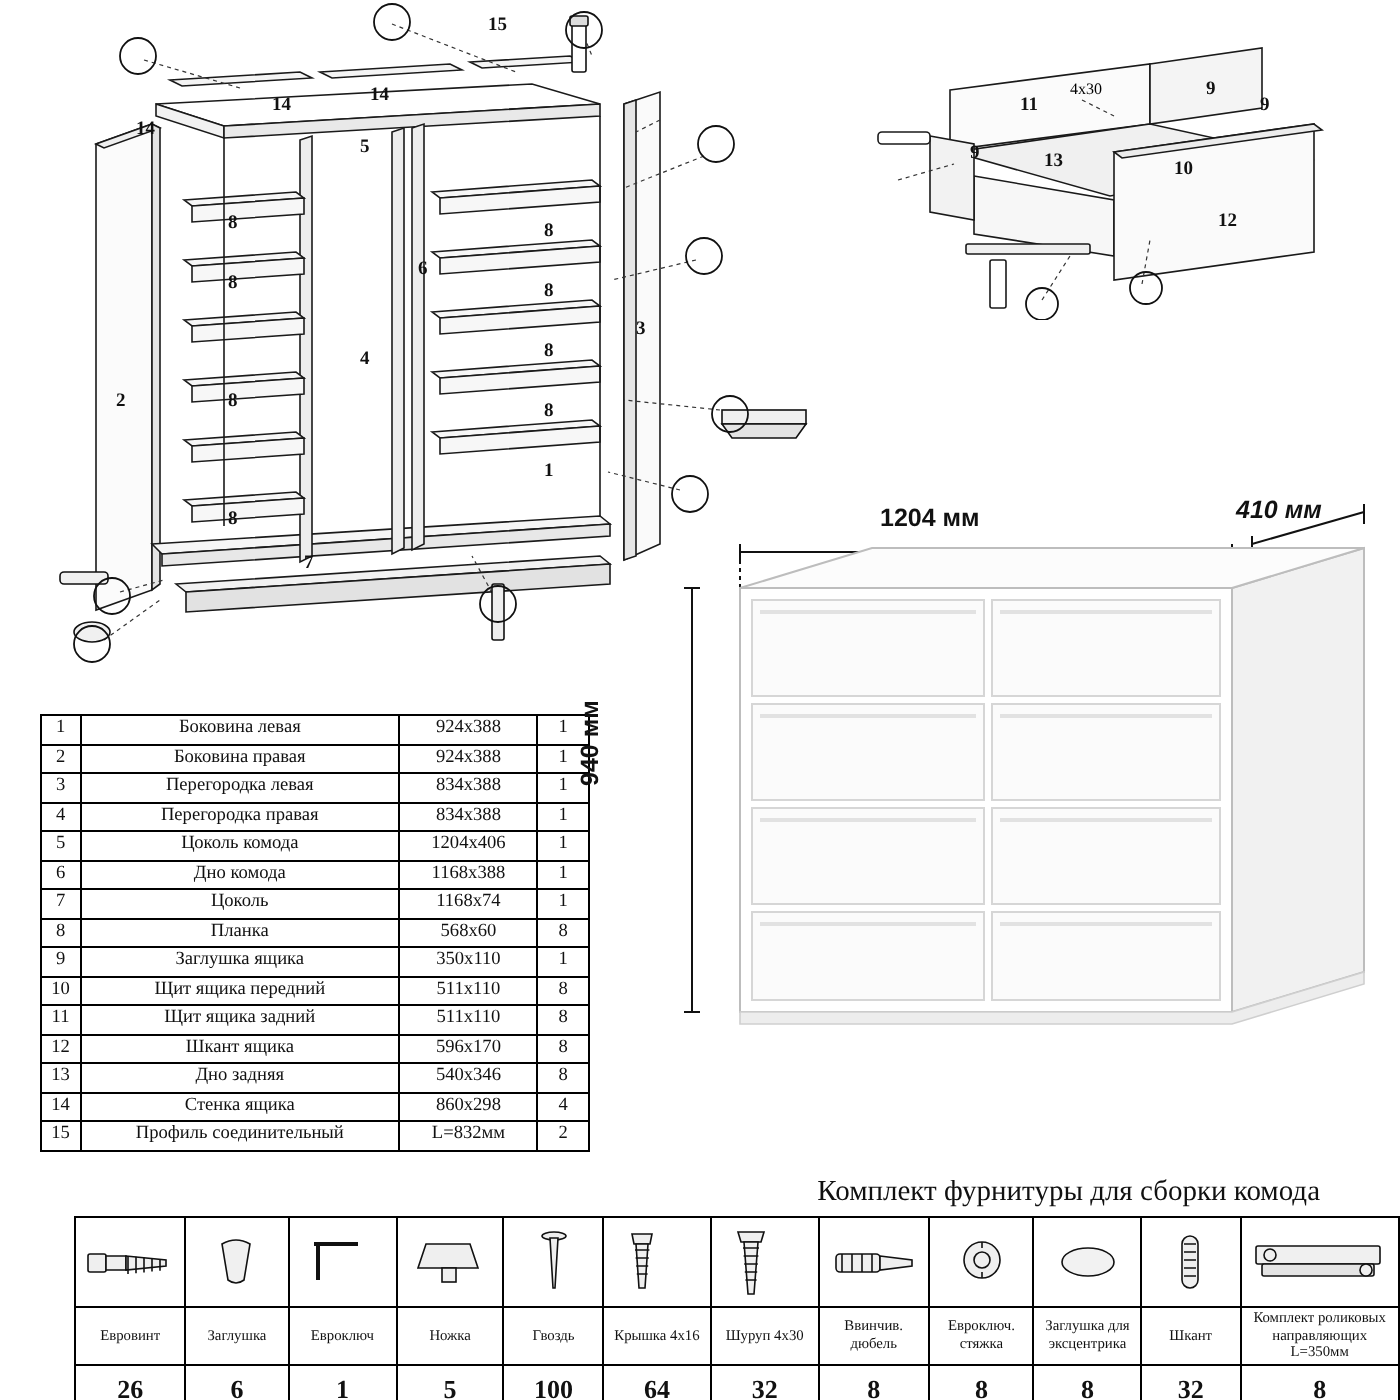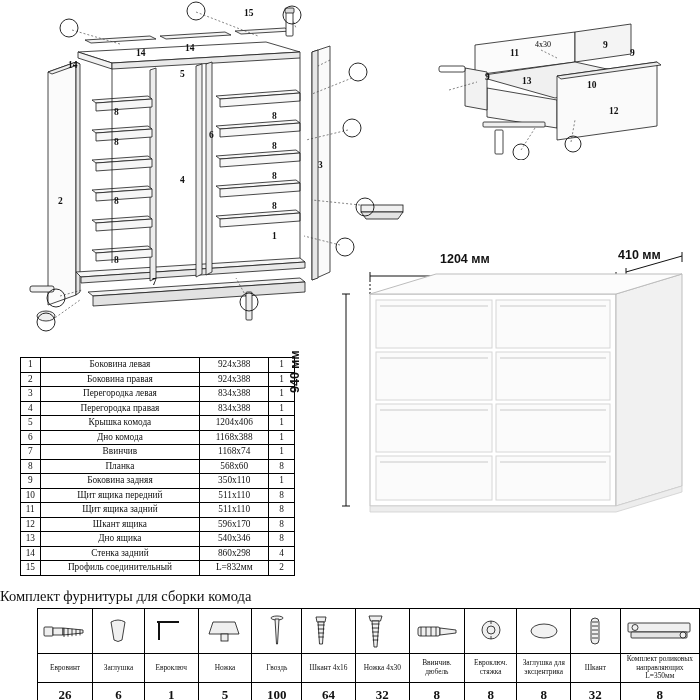--- a/index.html
+++ b/index.html
@@ -18,21 +18,21 @@
   #parts-table td.c0{width:14px;text-align:center;}
   #parts-table td.c1{width:150px;text-align:center;}
   #parts-table td.c2{width:62px;text-align:center;}
   #parts-table td.c3{width:20px;text-align:center;}
 
   
   #render{position:absolute;left:310px;top:248px;width:390px;height:295px;}
   .dimtxt{position:absolute;font-family:"Liberation Sans",sans-serif;font-weight:bold;font-size:12.5px;}
 
   
-  #fittings-title{position:absolute;left:0;top:588px;width:660px;text-align:left;font-size:14.5px;font-family:"Liberation Serif",serif;}
+  #fittings-title{position:absolute;left:0;top:588px;width:660px;text-align:right;font-size:14.5px;font-family:"Liberation Serif",serif;}
   #fit-table{position:absolute;left:37px;top:608px;border-collapse:collapse;font-size:7.4px;font-family:"Liberation Serif",serif;}
   #fit-table td{border:1px solid #000;text-align:center;vertical-align:middle;}
   #fit-table tr.icons td{height:42px;}
   #fit-table tr.names td{height:20px;line-height:8.5px;padding:1px;}
   #fit-table tr.counts td{height:22px;font-size:13px;font-weight:bold;}
   .fw{width:54px;margin-top:28px;}
   .fw-last{width:78px;margin-left:40px;}
   svg{display:block;}
 </style>
 </head>
@@ -230,45 +230,45 @@
           <td class="c3">1</td>
         </tr>
         <tr>
           <td class="c0">4</td>
           <td class="c1">Перегородка правая</td>
           <td class="c2">834х388</td>
           <td class="c3">1</td>
         </tr>
         <tr>
           <td class="c0">5</td>
-          <td class="c1">Крышка комода</td>
+          <td class="c1">Цоколь комода</td>
           <td class="c2">1204х406</td>
           <td class="c3">1</td>
         </tr>
         <tr>
           <td class="c0">6</td>
           <td class="c1">Дно комода</td>
           <td class="c2">1168х388</td>
           <td class="c3">1</td>
         </tr>
         <tr>
           <td class="c0">7</td>
-          <td class="c1">Ввинчив</td>
+          <td class="c1">Цоколь</td>
           <td class="c2">1168х74</td>
           <td class="c3">1</td>
         </tr>
         <tr>
           <td class="c0">8</td>
           <td class="c1">Планка</td>
           <td class="c2">568х60</td>
           <td class="c3">8</td>
         </tr>
         <tr>
           <td class="c0">9</td>
-          <td class="c1">Боковина задняя</td>
+          <td class="c1">Заглушка ящика</td>
           <td class="c2">350х110</td>
           <td class="c3">1</td>
         </tr>
         <tr>
           <td class="c0">10</td>
           <td class="c1">Щит ящика передний</td>
           <td class="c2">511х110</td>
           <td class="c3">8</td>
         </tr>
         <tr>
@@ -278,27 +278,27 @@
           <td class="c3">8</td>
         </tr>
         <tr>
           <td class="c0">12</td>
           <td class="c1">Шкант ящика</td>
           <td class="c2">596х170</td>
           <td class="c3">8</td>
         </tr>
         <tr>
           <td class="c0">13</td>
-          <td class="c1">Дно ящика</td>
+          <td class="c1">Дно задняя</td>
           <td class="c2">540х346</td>
           <td class="c3">8</td>
         </tr>
         <tr>
           <td class="c0">14</td>
-          <td class="c1">Стенка задний</td>
+          <td class="c1">Стенка ящика</td>
           <td class="c2">860х298</td>
           <td class="c3">4</td>
         </tr>
         <tr>
           <td class="c0">15</td>
           <td class="c1">Профиль соединительный</td>
           <td class="c2">L=832мм</td>
           <td class="c3">2</td>
         </tr>
       </tbody>
@@ -342,21 +342,21 @@
           <path d="M70,162 L178,162"></path>
             <path d="M190,162 L296,162"></path>
           <path d="M70,214 L178,214"></path>
             <path d="M190,214 L296,214"></path>
         </g>
 
         <polygon points="60,258 306,258 372,238 372,244 306,264 60,264" fill="#ededed" stroke="#cfcfcf" stroke-width="0.8"></polygon>
       </g>
     </svg>
     <span class="dimtxt" style="left:130px;top:4px;">1204 мм</span>
-    <span class="dimtxt" style="left:308px;top:0px;">410 мм</span>
+    <span class="dimtxt" style="left:308px;top:0px;font-style:italic;">410 мм</span>
     <span class="dimtxt" style="left:-22px;top:145px;transform:rotate(-90deg);transform-origin:left top;">940 мм</span>
   </div>
 
   <div id="fittings-title">Комплект фурнитуры для сборки комода</div>
 
   <table id="fit-table">
     <tbody>
       <tr class="icons" id="fit-icons">
           <td class="fw">
             <div style="display:flex;justify-content:center;align-items:center;height:40px;">
@@ -483,22 +483,22 @@
               </svg>
             </div>
           </td>
         </tr>
       <tr class="names" id="fit-names">
           <td class="fw">Евровинт</td>
           <td class="fw">Заглушка</td>
           <td class="fw">Евроключ</td>
           <td class="fw">Ножка</td>
           <td class="fw">Гвоздь</td>
-          <td class="fw">Шкант 4х16</td>
-          <td class="fw">Ножка 4х30</td>
+          <td class="fw">Крышка 4х16</td>
+          <td class="fw">Шуруп 4х30</td>
           <td class="fw">Ввинчив. дюбель</td>
           <td class="fw">Евроключ. стяжка</td>
           <td class="fw">Заглушка для эксцентрика</td>
           <td class="fw">Шкант</td>
           <td class="fw-last">Комплект роликовых направляющих L=350мм</td>
         </tr>
       <tr class="counts" id="fit-counts">
           <td class="fw">26</td>
           <td class="fw">6</td>
           <td class="fw">1</td>

